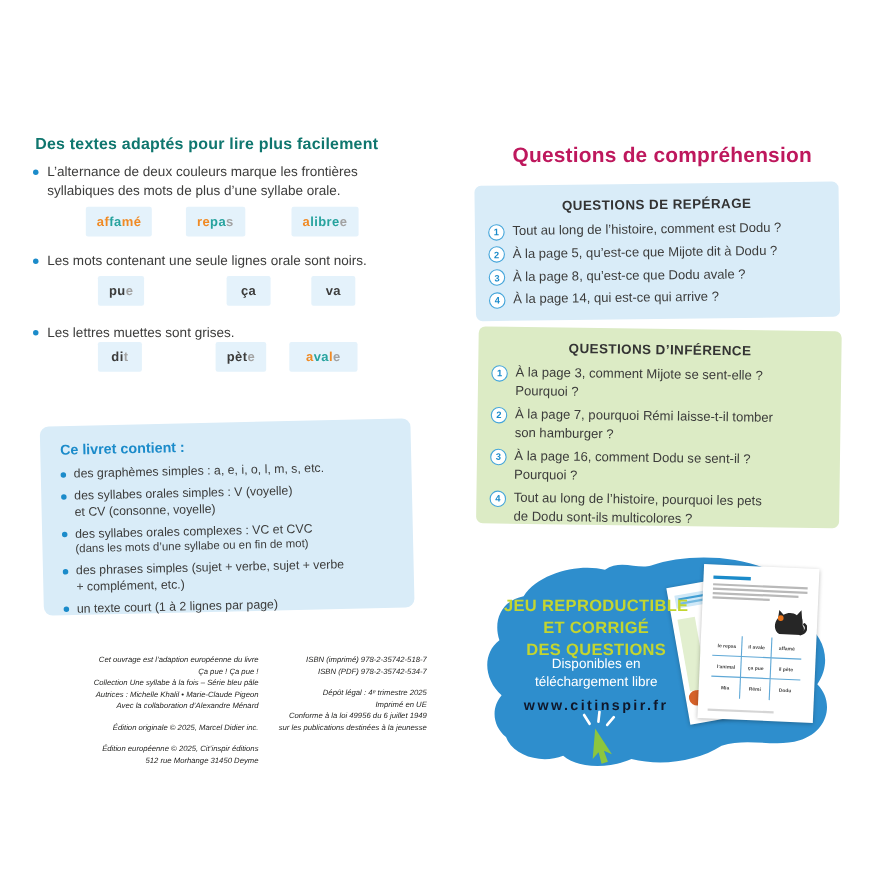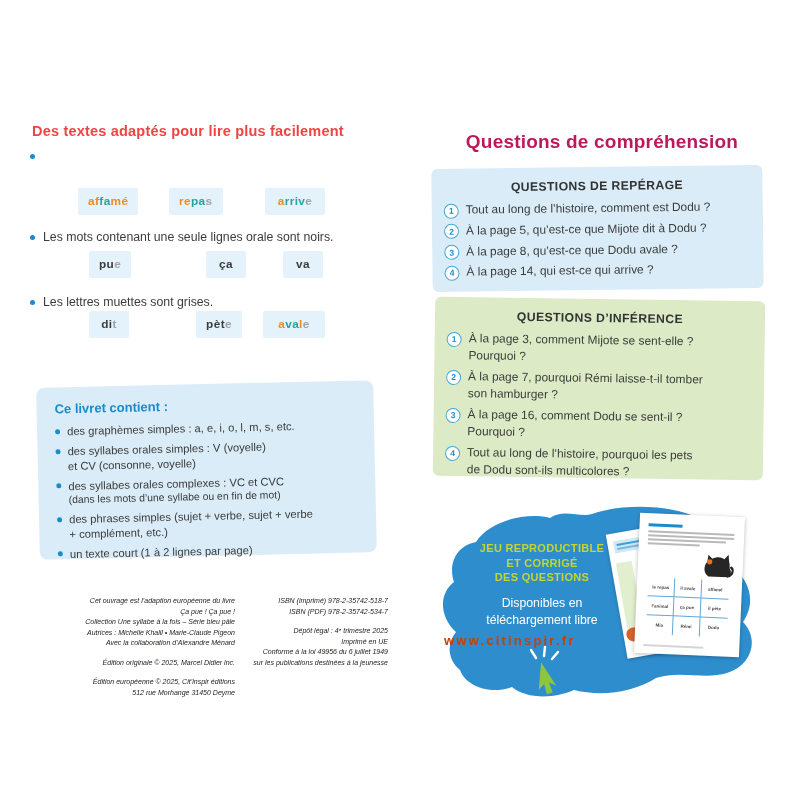--- a/index.html
+++ b/index.html
@@ -1,21 +1,21 @@
 <!DOCTYPE html>
 <html lang="fr"><head>
 <meta charset="utf-8">
 <style>
   html,body{margin:0;padding:0;background:#fff;}
   .page{position:relative;width:800px;height:800px;background:#fff;overflow:hidden;
         font-family:"Liberation Sans",sans-serif;color:#3c3c3b;}
 
   
   .ltitle{position:absolute;left:32px;top:113px;font-size:14.5px;font-weight:bold;
-          color:#ef4444;letter-spacing:.2px;}
+          color:#0f766e;letter-spacing:.2px;}
   .bullet{position:absolute;display:flex;gap:8px;}
   .dot{width:5px;height:5px;border-radius:50%;background:#1b8bca;margin-top:6px;flex:none;}
   .btext{margin:0;font-size:12.3px;line-height:1.4;color:#3c3c3b;}
   .chip{position:absolute;display:inline-block;background:#e4f2fb;padding:6px 10px 7px;
         font-size:11.8px;font-weight:bold;letter-spacing:.4px;border-radius:2px;text-align:center;}
   .pc-orange{color:#f08a24;text-align:center;} .pc-teal{color:#27a39e;} .pc-gray{color:#a2a2a2;} .pc-black{color:#3c3c3b;}
 
   .booklet{position:absolute;left:38px;top:384px;width:337px;height:172px;background:#d9ecf8;
            border-radius:8px;transform:rotate(-1.3deg);padding:14px 18px;box-sizing:border-box;}
   .booklet h2{margin:0 0 8px 0;font-size:13px;font-weight:bold;color:#1b8bca;}
@@ -39,25 +39,25 @@
   .qitem{display:flex;gap:7px;margin-bottom:3.5px;}
   .qnum{flex:none;width:13px;height:13px;border:1.4px solid #44a5da;border-radius:50%;background:#fff;
         color:#1b8bca;font-size:8.5px;font-weight:bold;display:flex;align-items:center;
         justify-content:center;margin-top:1.5px;}
   .qtext{font-size:11.9px;line-height:1.45;color:#3c3c3b;}
   .qtext .l2{display:block;}
 
   
   .blob-wrap{position:absolute;left:442px;top:502px;width:318px;height:200px;}
   .promo-head{position:absolute;left:452px;top:541px;width:180px;text-align:center;
-              font-size:11px;font-weight:bold;color:#c3d530;line-height:1.32;letter-spacing:.3px;}
+              font-size:15px;font-weight:bold;color:#c3d530;line-height:1.32;letter-spacing:.3px;}
   .promo-sub{position:absolute;left:452px;top:595px;width:180px;text-align:center;
              font-size:12.3px;color:#fff;line-height:1.35;}
-  .promo-url{position:absolute;left:444px;top:633px;width:196px;
-             font-size:13px;font-weight:bold;color:#c2410c;letter-spacing:2.2px;}
+  .promo-url{position:absolute;left:444px;top:633px;width:196px;text-align:center;
+             font-size:13px;font-weight:bold;color:#0f172a;letter-spacing:2.2px;}
   .cursor{position:absolute;left:523px;top:646px;width:44px;height:50px;}
 
   .sheet{position:absolute;background:#fff;box-shadow:0 1px 4px rgba(0,0,0,.28);}
   .sheet.back{left:616px;top:526px;width:90px;height:126px;transform:rotate(-10deg);}
   .sheet.front{left:637px;top:515px;width:105px;height:140px;transform:rotate(2.5deg);}
   .band{position:absolute;left:6px;top:8px;width:70px;height:12px;background:#cfe8f7;}
   .band-in{position:absolute;left:3px;top:3px;width:44px;height:2px;background:#1b8bca;opacity:.8;}
   .band-in2{position:absolute;left:3px;top:7px;width:30px;height:2px;background:#1b8bca;opacity:.5;}
   .band-box{position:absolute;right:-12px;top:1px;width:10px;height:9px;border:1px solid #9cc9e8;background:#fff;}
   .greenstrip{position:absolute;left:5px;top:30px;width:16px;height:66px;background:#e2efcf;}
@@ -74,25 +74,26 @@
 </style>
 </head>
 <body>
 
 <div class="page">
 
   <h1 class="ltitle">Des textes adaptés pour lire plus facilement</h1>
 
   <div class="bullet" style="left:30px;top:148px;width:356px">
     <span class="dot"></span>
+    <p class="btext"><span>L’alternance de deux couleurs marque les frontières</span><br><span>syllabiques des mots de plus d’une syllabe orale.</span></p>
   </div>
 
   <span class="chip" style="left:78px;top:188px;min-width:34px"><span class="pc-orange">af</span><span class="pc-teal">fa</span><span class="pc-orange">mé</span></span>
   <span class="chip" style="left:169px;top:188px;min-width:32px"><span class="pc-orange">re</span><span class="pc-teal">pa</span><span class="pc-gray">s</span></span>
-  <span class="chip" style="left:265px;top:188px;min-width:40px"><span class="pc-orange">a</span><span class="pc-teal">rriv</span><span class="pc-gray">e</span></span>
+  <span class="chip" style="left:265px;top:188px;min-width:40px"><span class="pc-orange">a</span><span class="pc-teal">libre</span><span class="pc-gray">e</span></span>
 
   <div class="bullet" style="left:30px;top:229px;width:360px">
     <span class="dot"></span>
     <p class="btext">Les mots contenant une seule lignes orale sont noirs.</p>
   </div>
 
   <span class="chip" style="left:89px;top:251px;min-width:22px"><span class="pc-black">pu</span><span class="pc-gray">e</span></span>
   <span class="chip" style="left:206px;top:251px;min-width:20px"><span class="pc-black">ça</span></span>
   <span class="chip" style="left:283px;top:251px;min-width:20px"><span class="pc-black">va</span></span>
 

